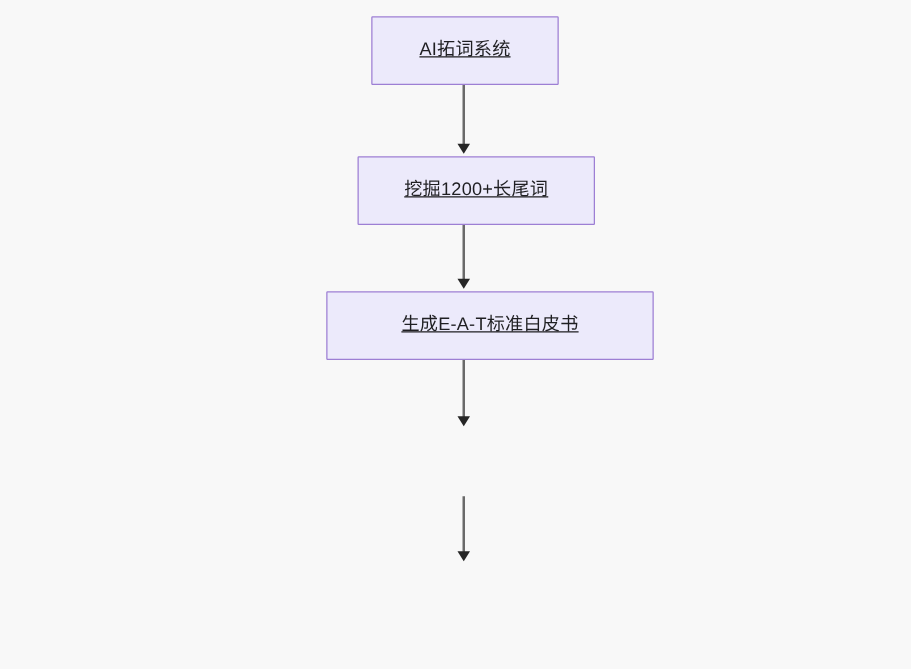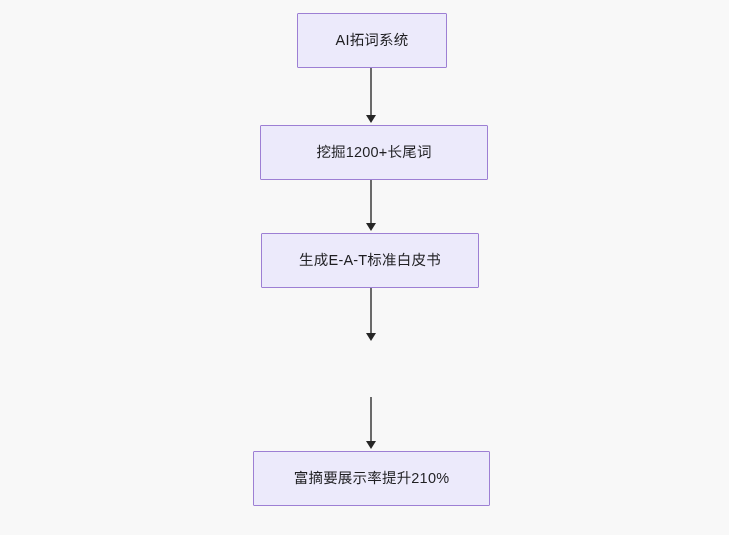--- a/index.html
+++ b/index.html
@@ -35,25 +35,26 @@
     color: #1f1f22;
     font-size: 14.5px;
     line-height: 1.2;
     letter-spacing: 0.2px;
     white-space: nowrap;
     user-select: none;
   }
   .node-label {
     display: block;
     text-align: center;
+    text-decoration: underline;
   }
 
   .node-1 { left: 297px; top: 13px;  width: 150px; height: 55px; }
-  .node-2 { left: 260px; top: 125px; width: 228px; height: 55px; }
-  .node-3 { left: 261px; top: 233px; width: 218px; height: 55px; }
+  .node-2 { left: 286px; top: 125px; width: 190px; height: 55px; }
+  .node-3 { left: 261px; top: 233px; width: 262px; height: 55px; }
   .node-4 { left: 264px; top: 343px; width: 214px; height: 54px; }
   .node-5 { left: 253px; top: 451px; width: 237px; height: 55px; }
 
   
   .edge {
     position: absolute;
     left: 370px;
     width: 2px;
     background: #6a6a6a;
   }
@@ -99,17 +100,14 @@
     <span class="node-label">生成E-A-T标准白皮书</span>
   </div>
 
   <div class="edge edge-3"></div>
   <div class="arrow arrow-3"></div>
 
 
   <div class="edge edge-4"></div>
   <div class="arrow arrow-4"></div>
 
-  <div class="node node-5">
-    <span class="node-label">富摘要展示率提升210%</span>
-  </div>
 
 </div>
 
 </body></html>

